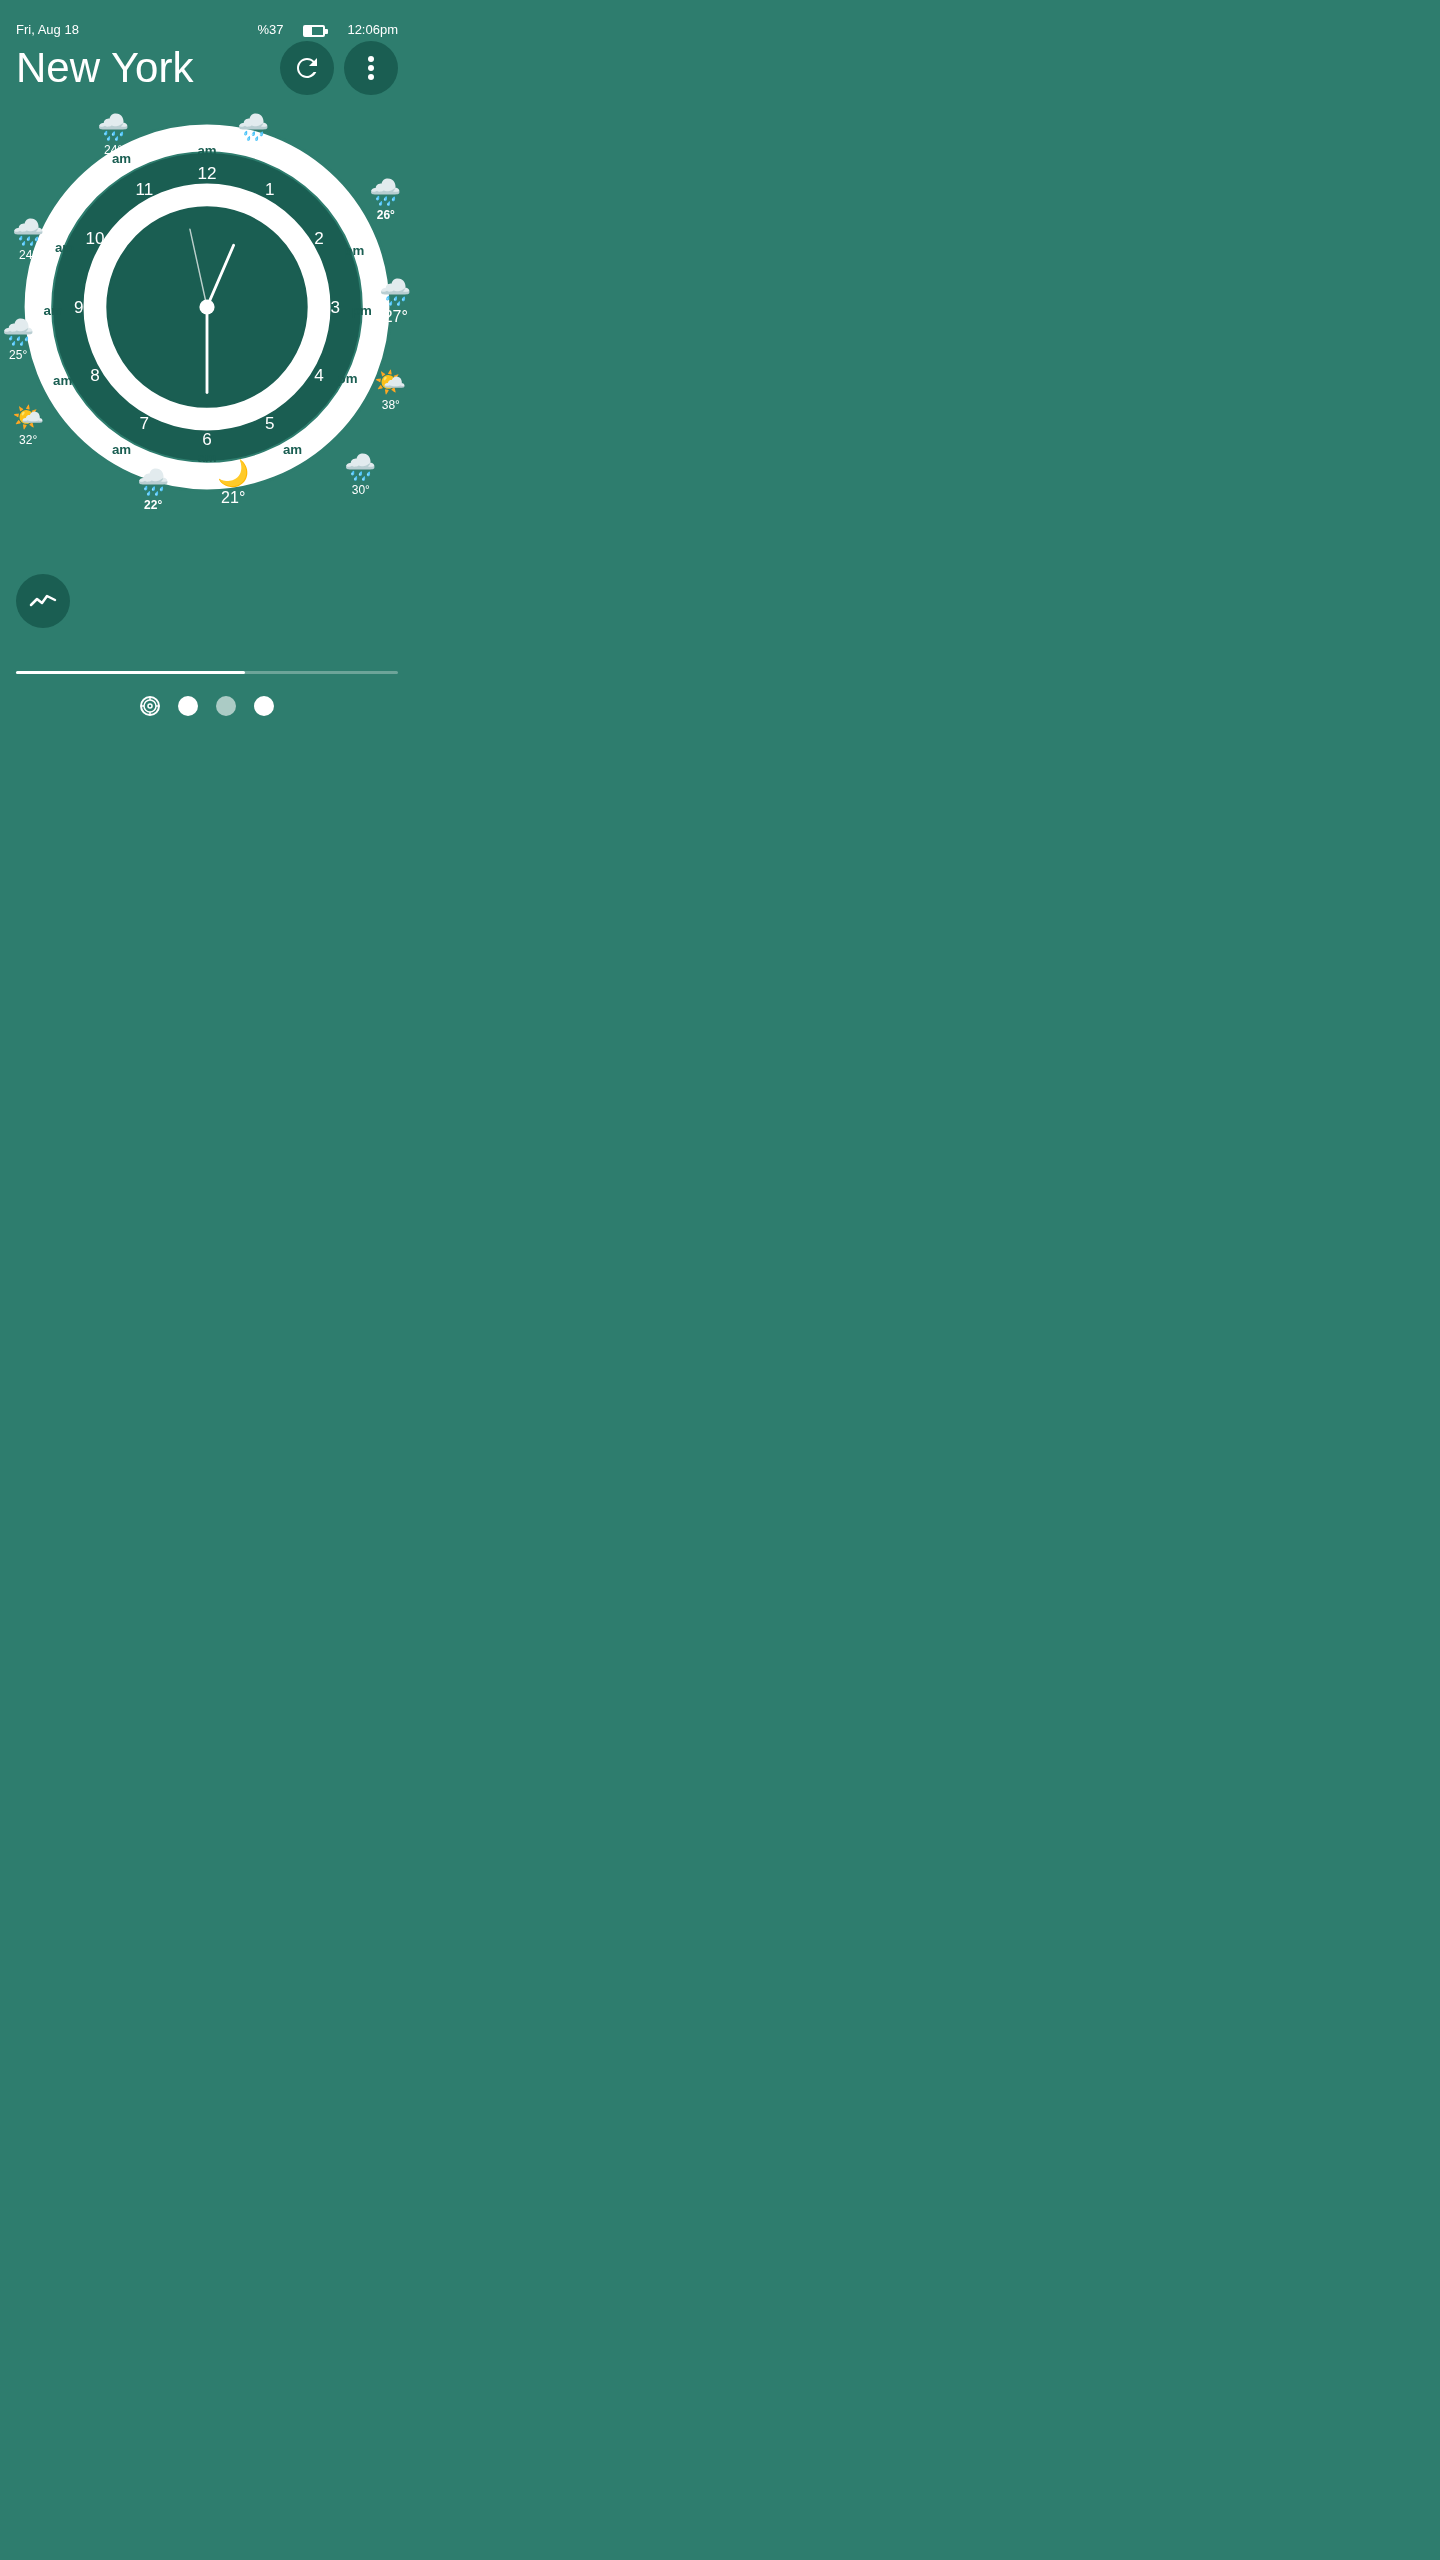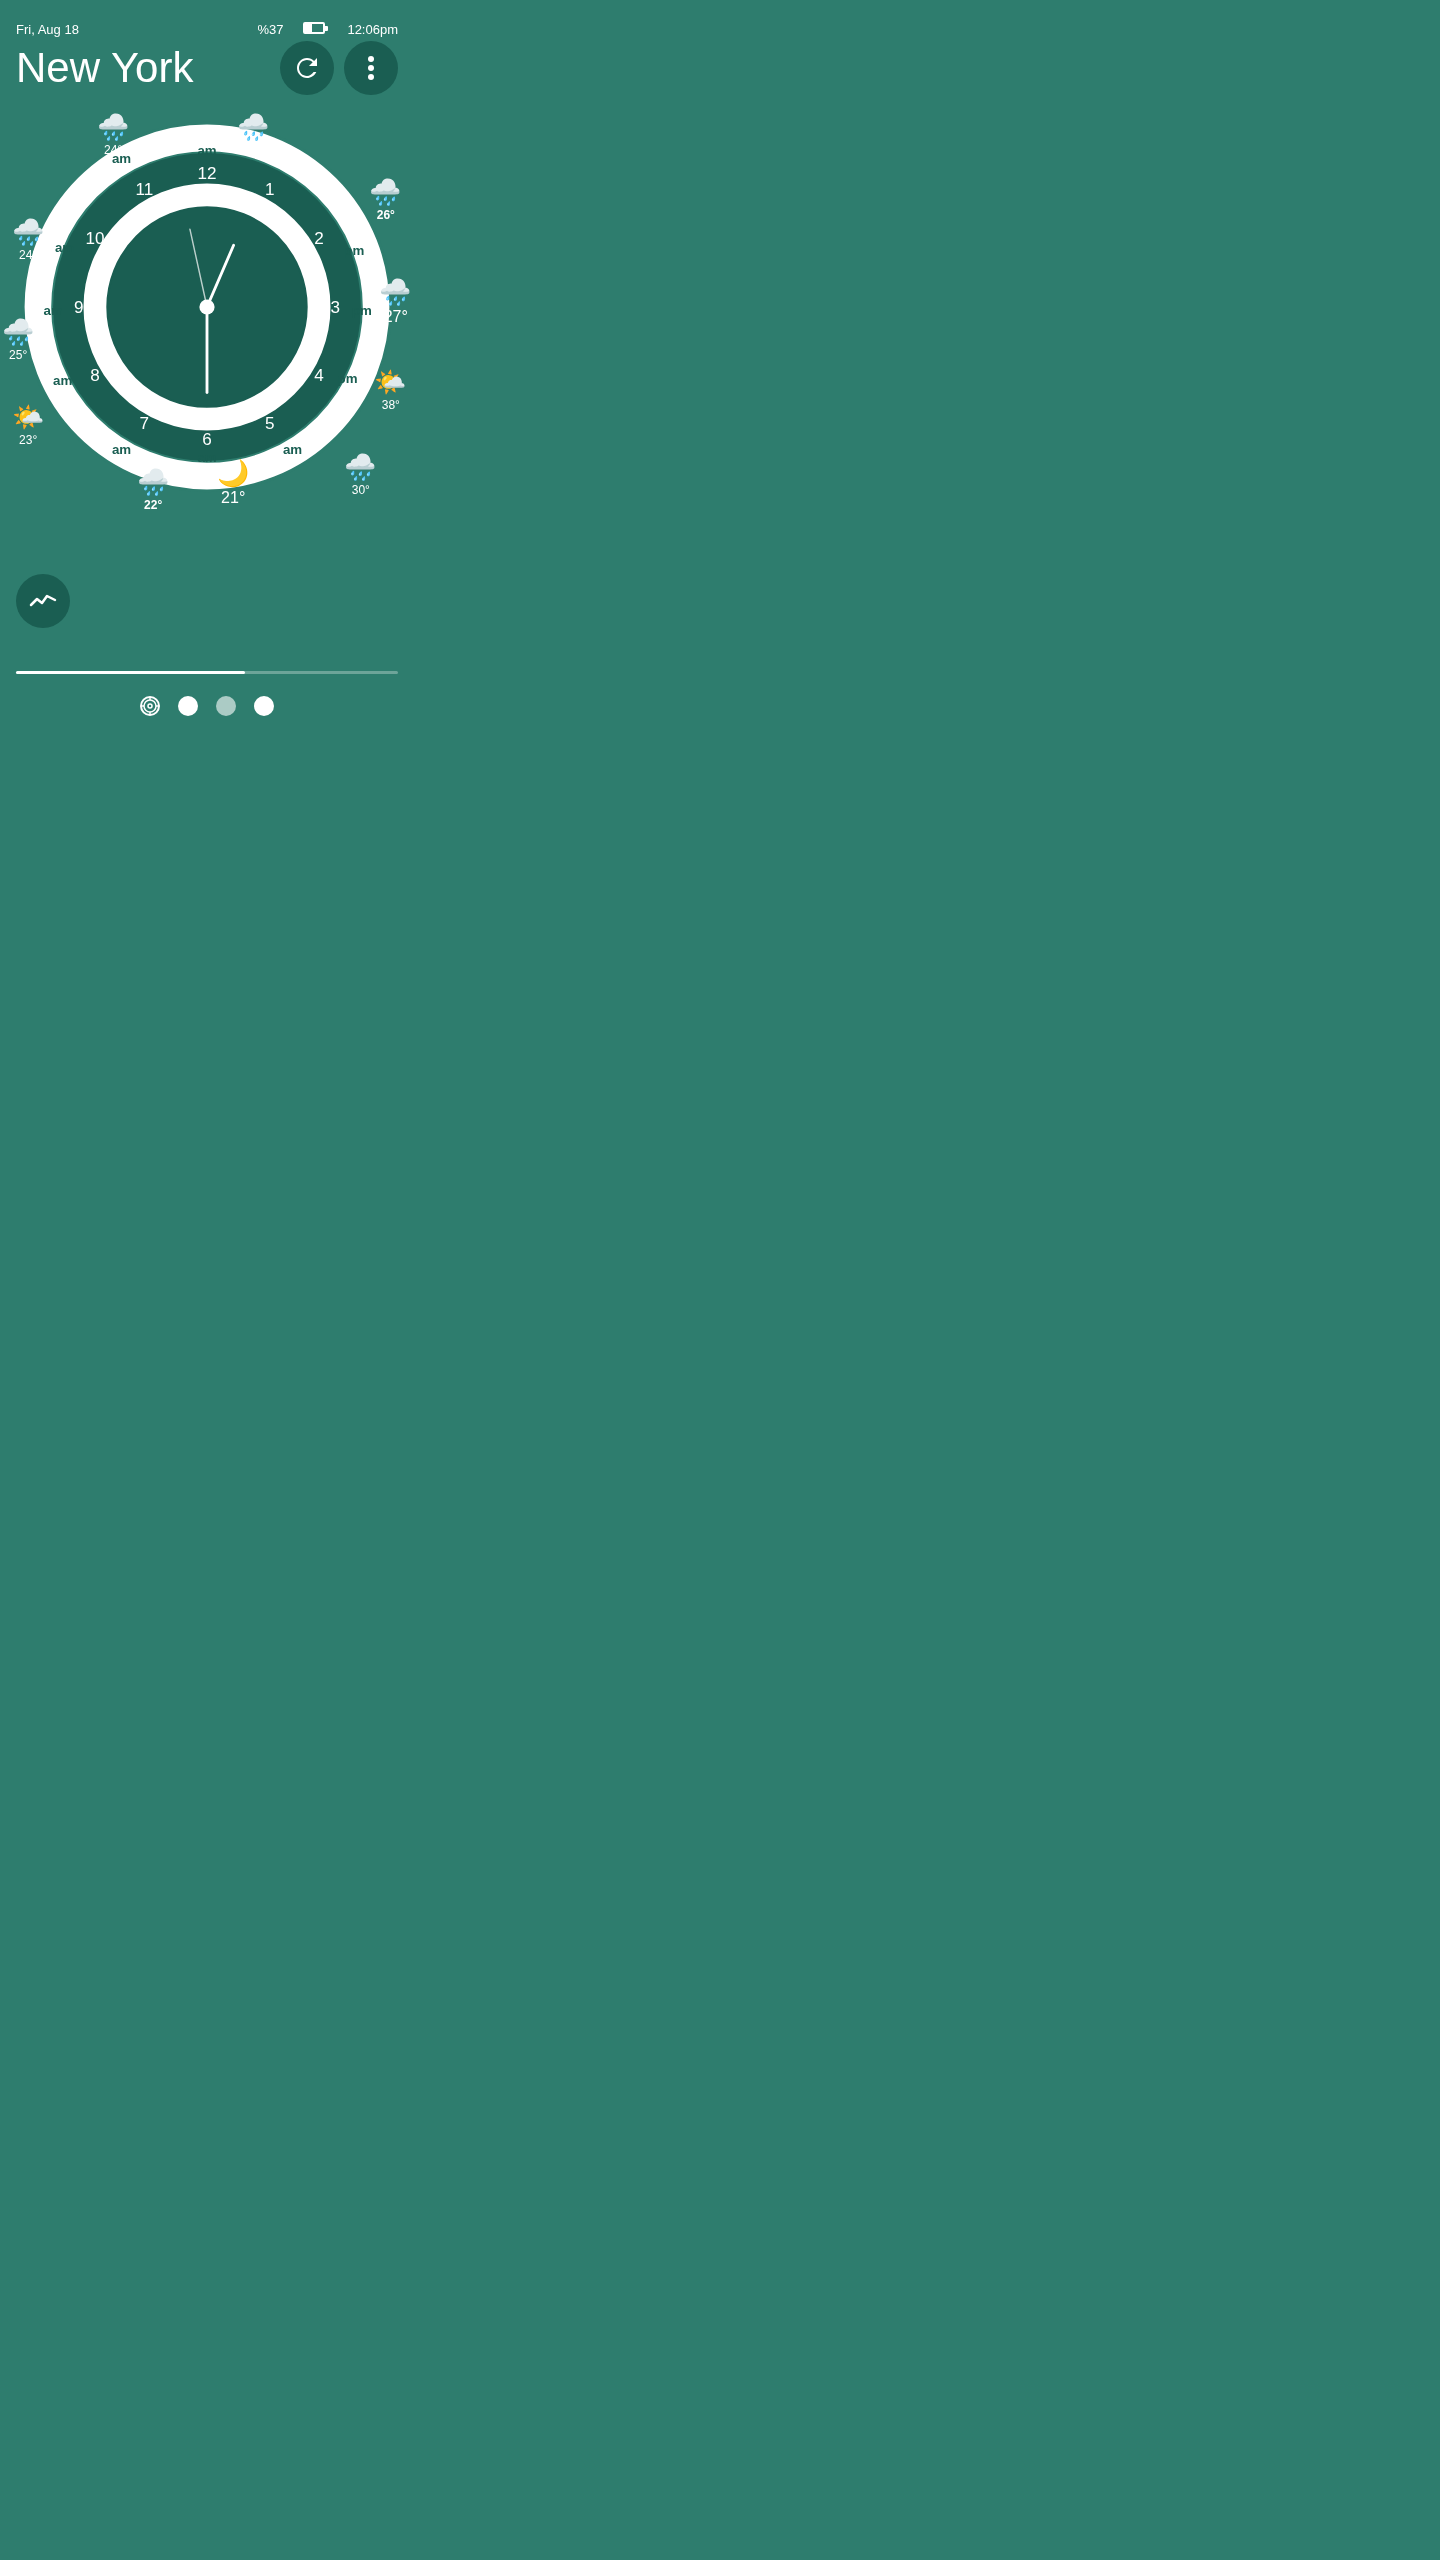--- a/index.html
+++ b/index.html
@@ -16,21 +16,21 @@
       display: flex;
       justify-content: space-between;
       align-items: center;
       padding: 8px 16px 4px;
       font-size: 13px;
       font-weight: 500;
       margin-top: 14px;
     }
     .status-right {
       display: flex;
-      align-items: flex-start;
+      align-items: flex-end;
       gap: 20px;
     }
     .battery-icon {
       display: inline-block;
       width: 22px;
       height: 12px;
       border: 2px solid white;
       border-radius: 2px;
       position: relative;
       margin-right: 2px;
@@ -287,21 +287,21 @@
       <div style="font-size:12px; color:white; font-weight:500;">25°</div>
     </div>
     
     <div style="position:absolute; top:250px; right:-10px; text-align:center;">
       <div style="font-size:26px;">🌤️</div>
       <div style="font-size:12px; color:white; font-weight:500;">38°</div>
     </div>
     
     <div style="position:absolute; top:285px; left:-5px; text-align:center;">
       <div style="font-size:26px;">🌤️</div>
-      <div style="font-size:12px; color:white; font-weight:500;">23°</div>
+      <div style="font-size:12px; color:white; font-weight:500;">32°</div>
     </div>
     
     <div style="position:absolute; bottom:0px; right:20px; text-align:center;">
       <div style="font-size:26px;">🌧️</div>
       <div style="font-size:12px; color:white; font-weight:500;text-align:center;">30°</div>
     </div>
     
     <div style="position:absolute; bottom:-15px; left:50%; transform:translateX(-70px); text-align:center;">
       <div style="font-size:26px;">🌧️</div>
       <div style="font-size:12px; color:white; font-weight:700;">22°</div>

